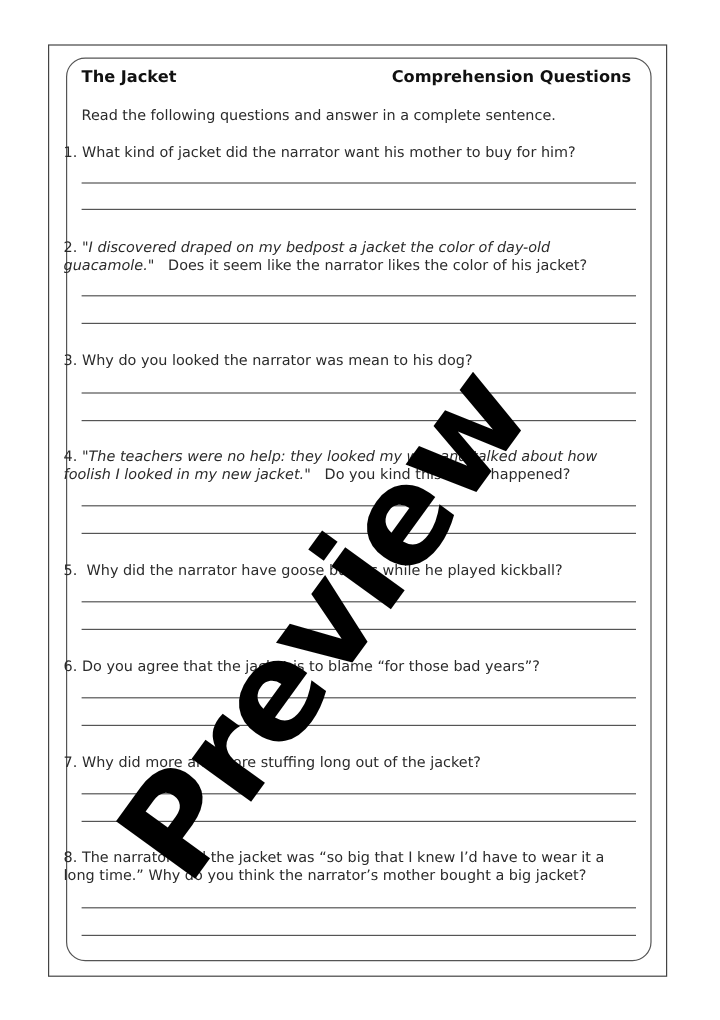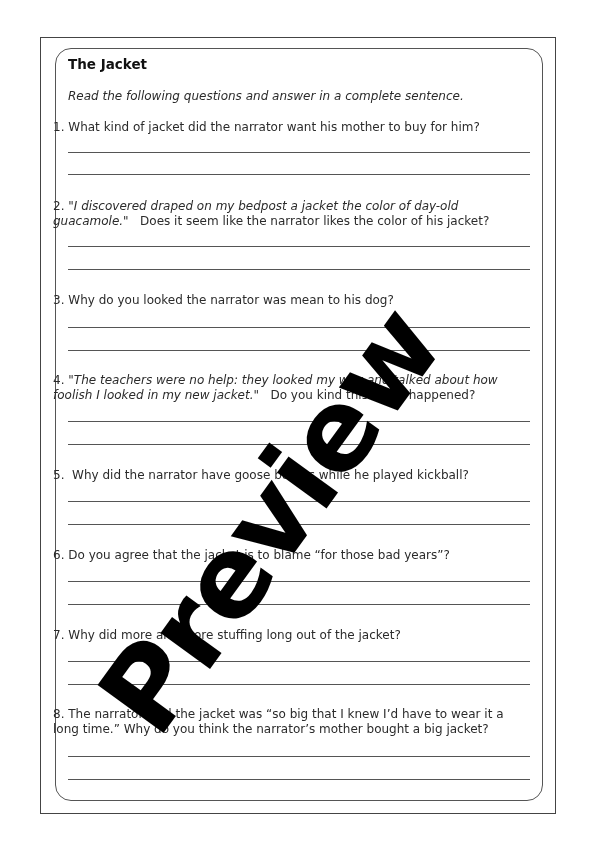--- a/index.html
+++ b/index.html
@@ -13,21 +13,21 @@
   }
   .inner-box {
     position: absolute; left: 55px; top: 48px; width: 488px; height: 753px;
     border: 1.5px solid #555; border-radius: 16px; box-sizing: border-box;
   }
   .header {
     position: absolute; left: 68px; top: 54px; width: 458px; height: 20px;
     font-weight: bold; font-size: 13.5px; color: #111;
     display: flex; justify-content: space-between; align-items: center;
   }
-  .instruction { position: absolute; left: 68px; top: 89px; font-size: 12px; font-style: italic; }
+  .instruction { position: absolute; left: 68px; top: 89px; font-size: 12px; }
   .question { position: absolute; left: 53px; width: 464px; font-size: 12px; line-height: 15px; }
   .question i { font-style: italic; }
   .answer-line {
     position: absolute; left: 68px; width: 462px; height: 0;
     border-top: 1px solid #555;
   }
   .watermark {
     position: absolute; left: 270px; top: 520px;
     transform: translate(-50%, -50%) rotate(-54deg);
     font-family: "DejaVu Sans", sans-serif; font-size: 112px; font-weight: bold;
@@ -35,20 +35,21 @@
   }
 </style>
 </head>
 <body>
 
 <div class="outer-frame"></div>
 <div class="inner-box"></div>
 
 <div class="header">
   <span>The Jacket</span>
+  <span>Comprehension Questions</span>
 </div>
 
 <div class="instruction">Read the following questions and answer in a complete sentence.</div>
 
 <div class="question" style="top:120px">
   <span>1.</span>
   <span>What kind of jacket did the narrator want his mother to buy for him?</span>
 </div>
 <div class="answer-line" style="top:152px"></div>
 <div class="answer-line" style="top:174px"></div>

